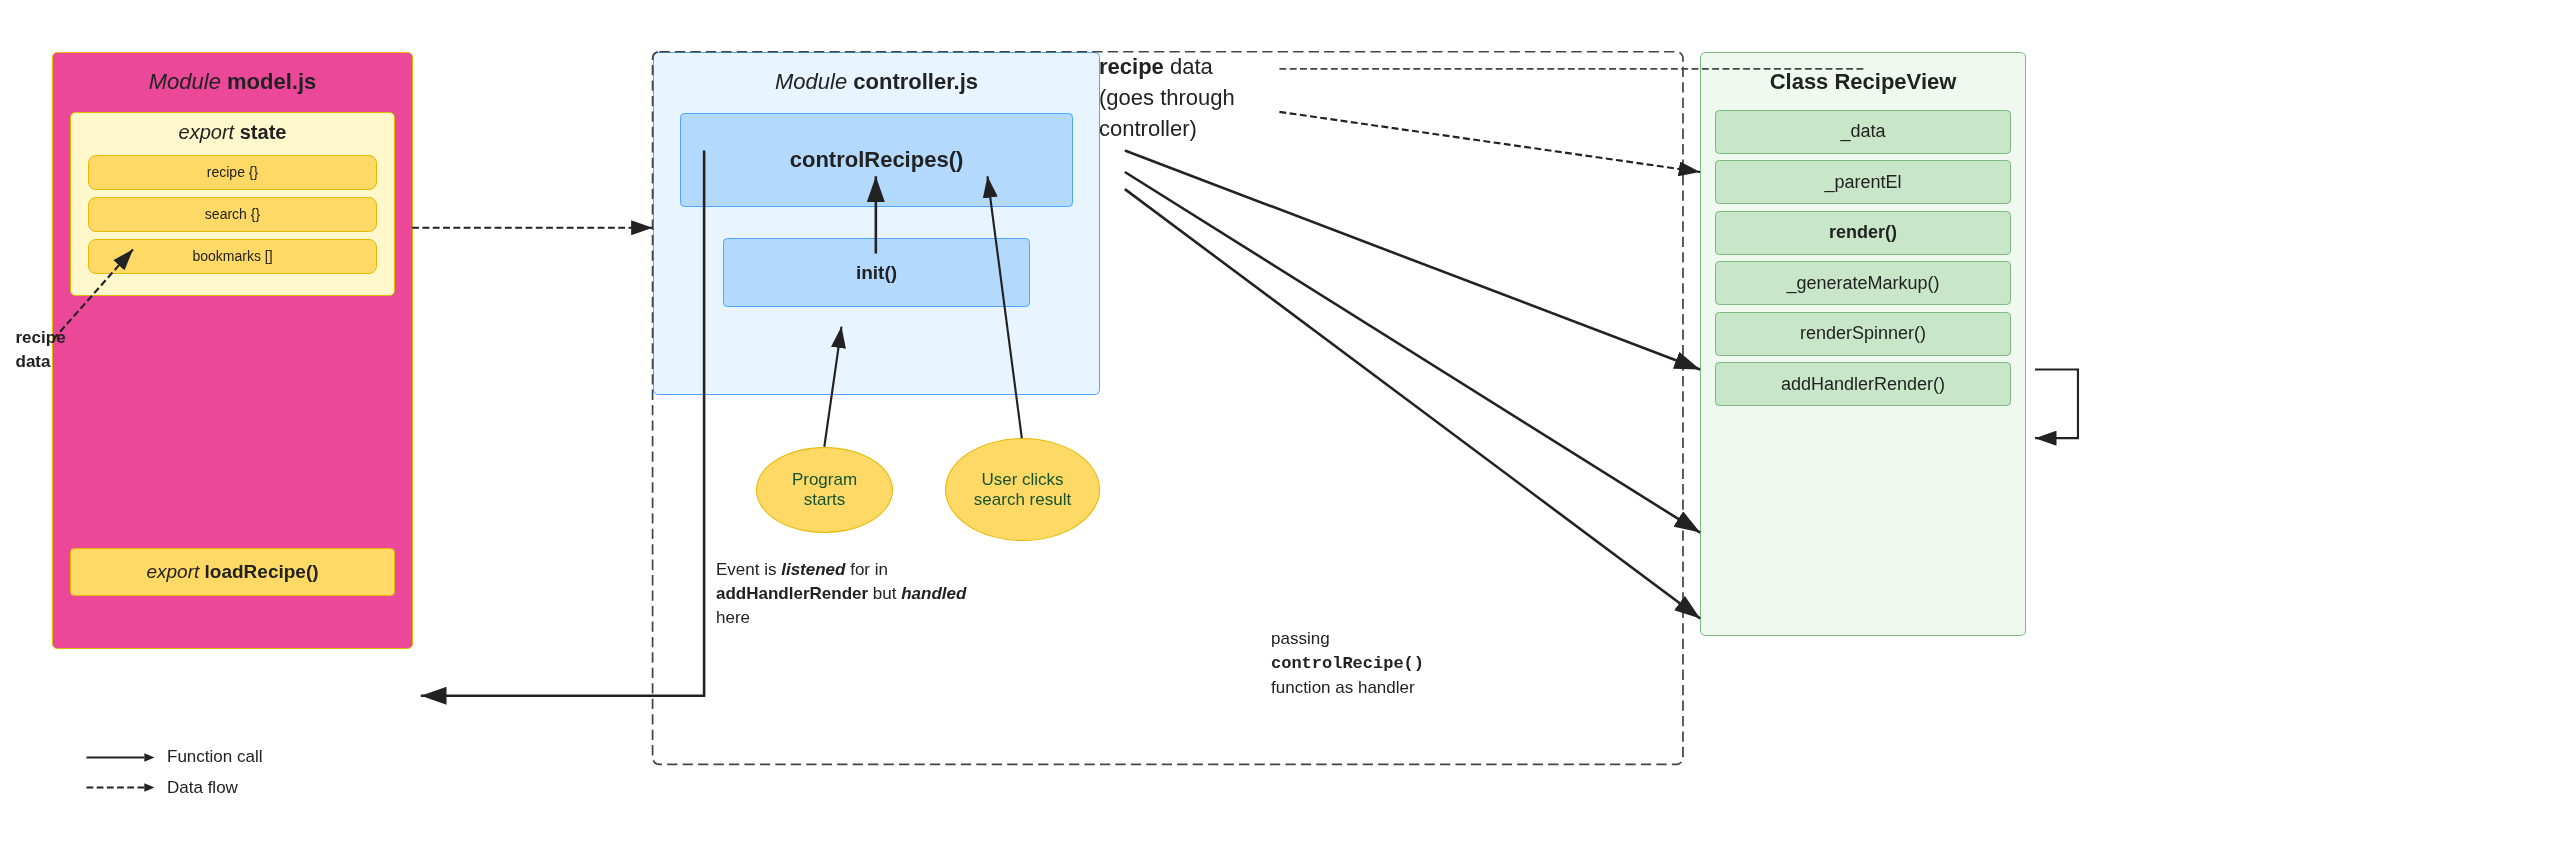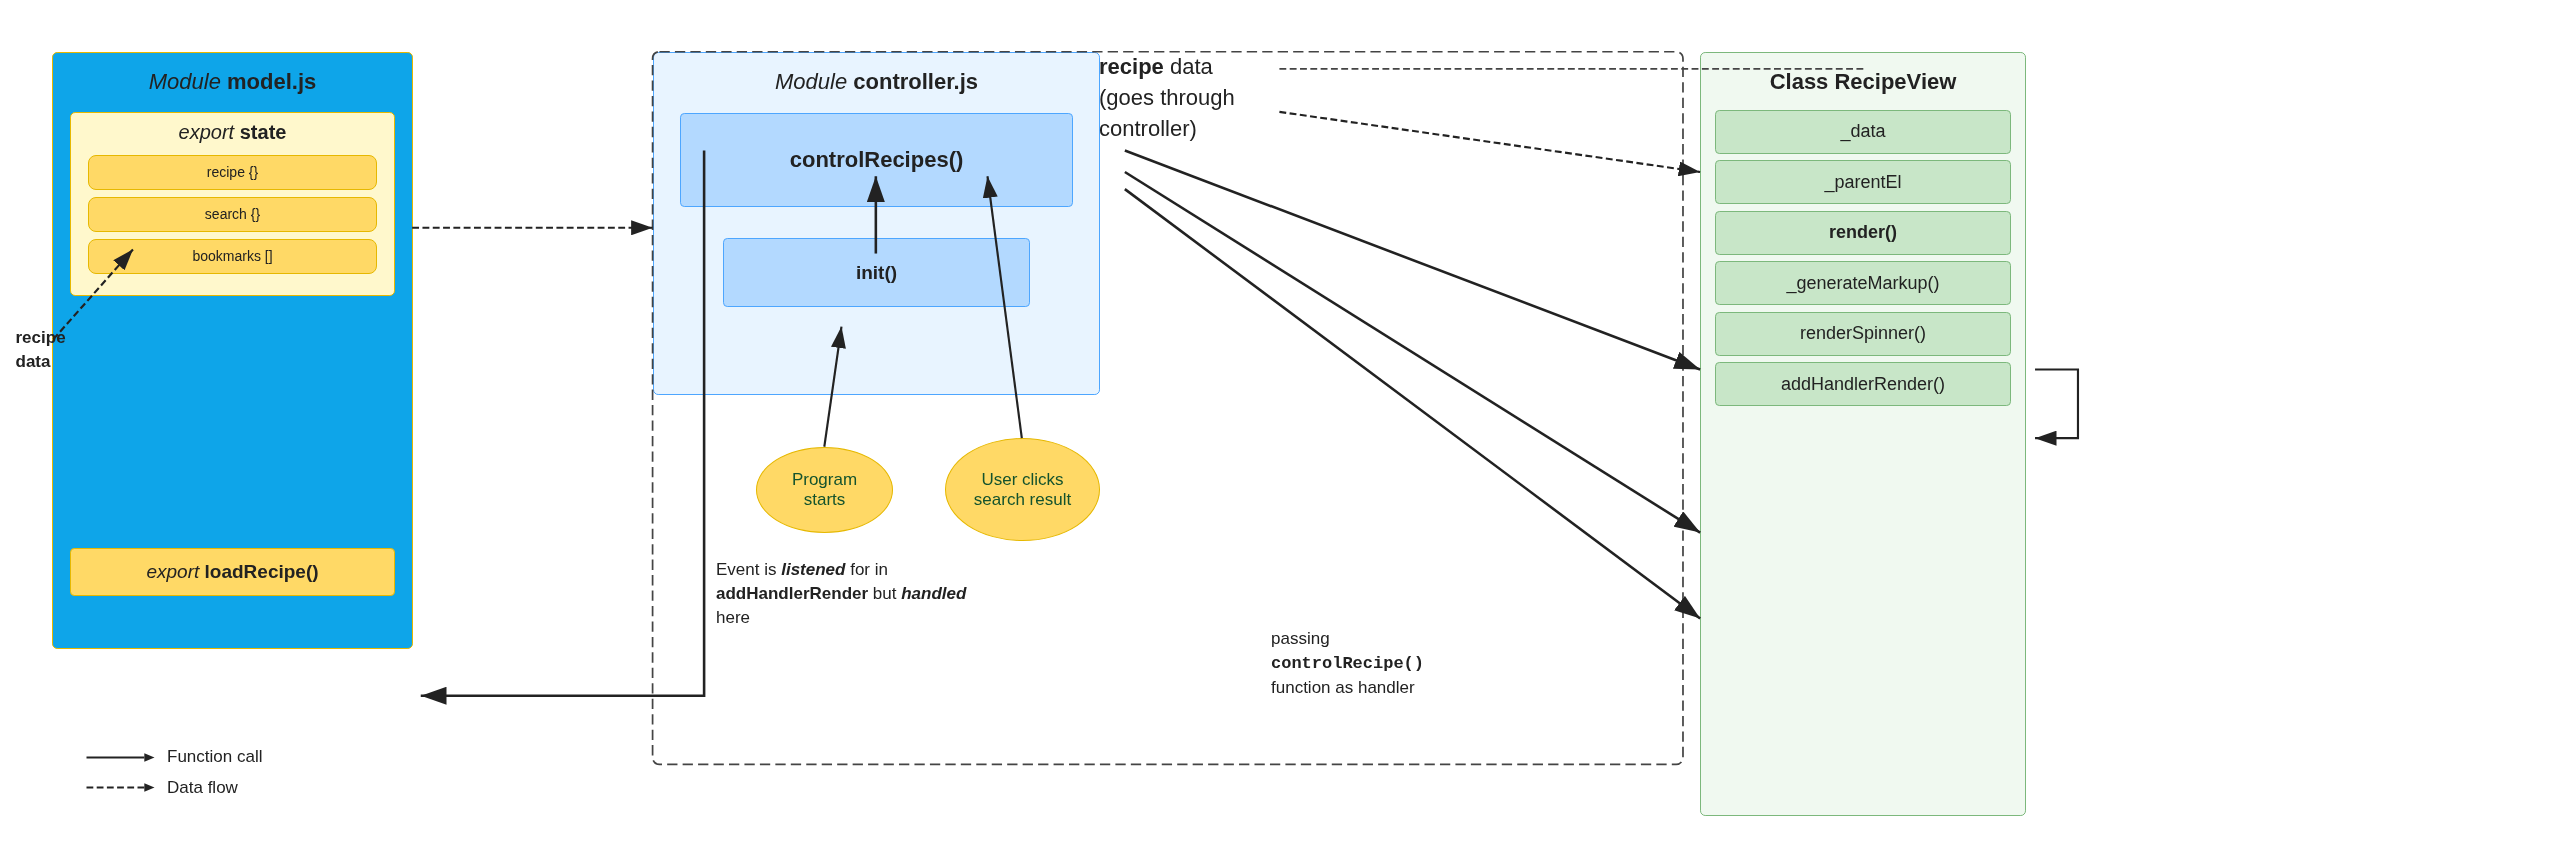--- a/index.html
+++ b/index.html
@@ -23,35 +23,35 @@
       position: absolute;
       border-radius: 5.2px;
       border: 1.7px solid;
     }
     .module-model {
       left: 52px;
       top: 52px;
       width: 361px;
       height: 597px;
       border-color: #e6b800;
-      background: #0ea5e9;
+      background: #ec4899;
     }
     .module-controller {
       left: 653px;
       top: 52px;
       width: 447px;
       height: 343px;
       border-color: #4da6ff;
       background: #e8f4ff;
     }
     .module-recipeview {
       left: 1700px;
       top: 52px;
       width: 326px;
-      height: 764px;
+      height: 584px;
       border-color: #7cb87c;
       background: #f0f9f0;
     }
 
     .module-title {
       font-size: 22px;
       font-weight: bold;
       text-align: center;
       padding: 15.5px 8.6px 8.6px 8.6px;
       color: #222;

